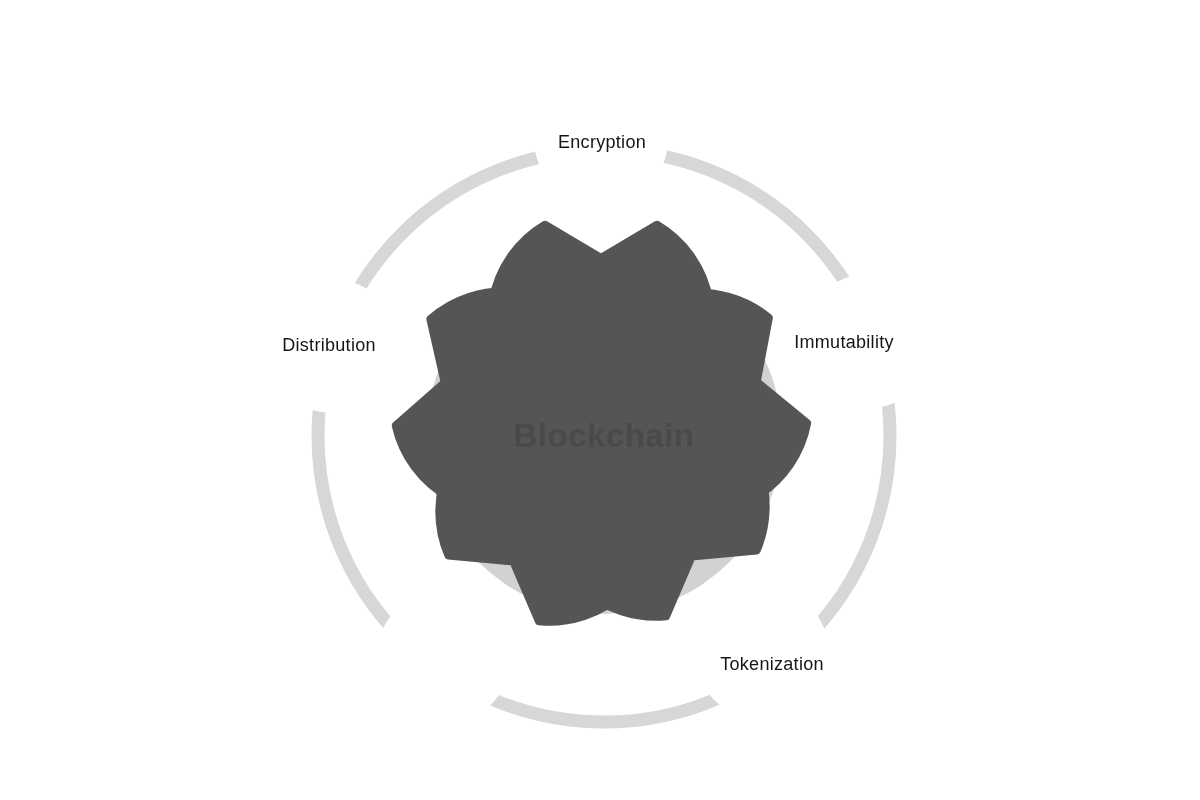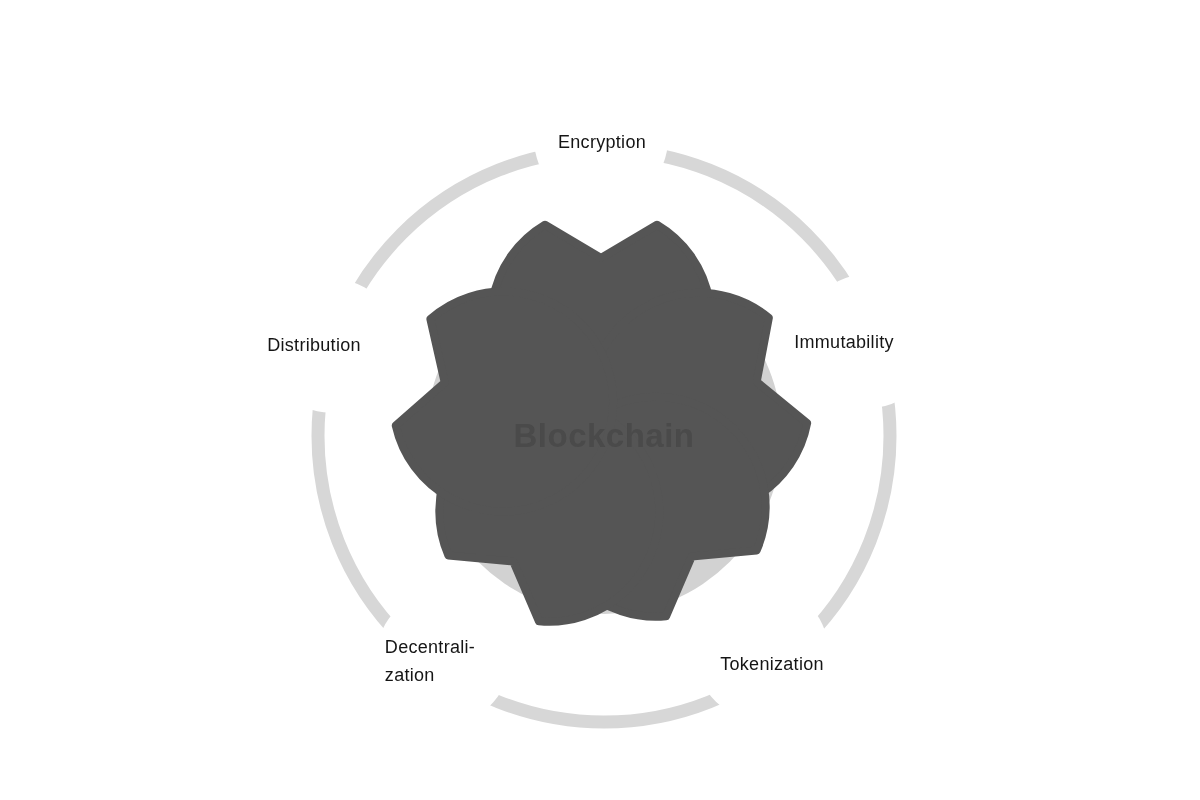--- a/index.html
+++ b/index.html
@@ -68,21 +68,21 @@
     text-align: center;
   }
   .node-label.two-line {
     align-items: flex-start;
     text-align: left;
   }
   .label-encryption       { left: 602px; top: 142px; }
   .label-immutability     { left: 844px; top: 342px; }
   .label-tokenization     { left: 772px; top: 664px; }
   .label-decentralization { left: 430px; top: 661px; }
-  .label-distribution     { left: 314px; top: 345px; }
+  .label-distribution     { left: 329px; top: 345px; }
 </style>
 </head>
 <body>
 
 <div class="stage">
 
   <svg class="diagram" width="1200" height="800" viewBox="0 0 1200 800">
 
     <circle class="orbit-ring" cx="604" cy="436" r="286"></circle>
 
@@ -130,23 +130,19 @@
   <div class="node-label label-immutability">
     <span>Immutability</span>
     <span></span>
   </div>
 
   <div class="node-label label-tokenization">
     <span>Tokenization</span>
     <span></span>
   </div>
 
-  <div class="node-label label-decentralization two-line">
-    <span>Decentrali-</span>
-    <span>zation</span>
-  </div>
 
   <div class="node-label label-distribution">
     <span>Distribution</span>
     <span></span>
   </div>
 
 </div>
 
 </body></html>

